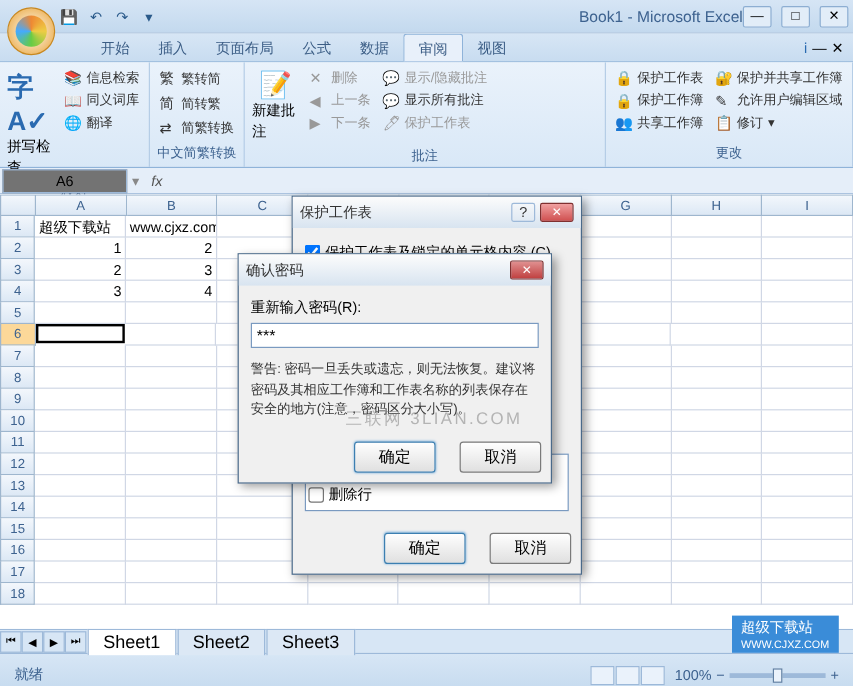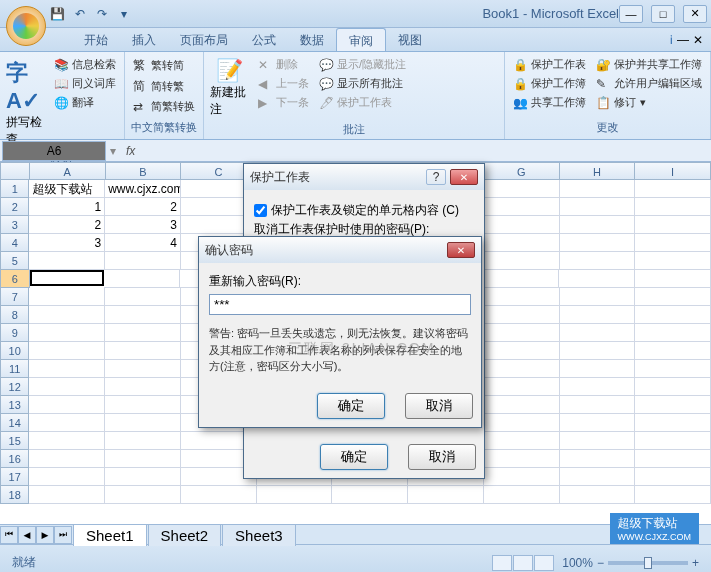--- a/index.html
+++ b/index.html
@@ -516,21 +516,21 @@
           <span>删除行</span>
         </div>
     </div>
   </div>
   <div class="dialog-btns">
     <button class="dialog-btn default">确定</button>
     <button class="dialog-btn">取消</button>
   </div>
 </div>
 
-<div class="dialog" style="left:198px; top:236px; width:284px; z-index:110;">
+<div class="dialog" style="left:198px; top:211px; width:262px; z-index:110;">
   <div class="dialog-title">
     <span>确认密码</span>
     <span class="spacer"></span>
     <span class="dialog-close">✕</span>
   </div>
   <div class="dialog-body">
     <div>重新输入密码(R):</div>
     <input class="dialog-input" value="***" style="">
     <div class="warn-text">警告: 密码一旦丢失或遗忘，则无法恢复。建议将密码及其相应工作簿和工作表名称的列表保存在安全的地方(注意，密码区分大小写)。</div>
   </div>

